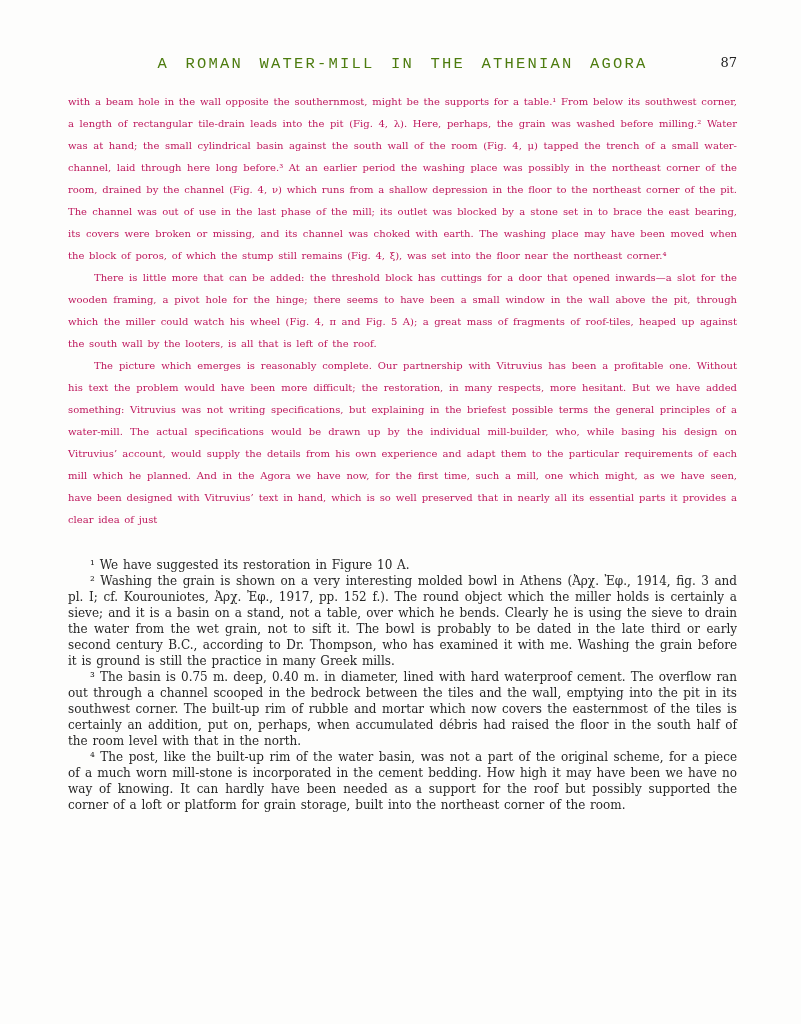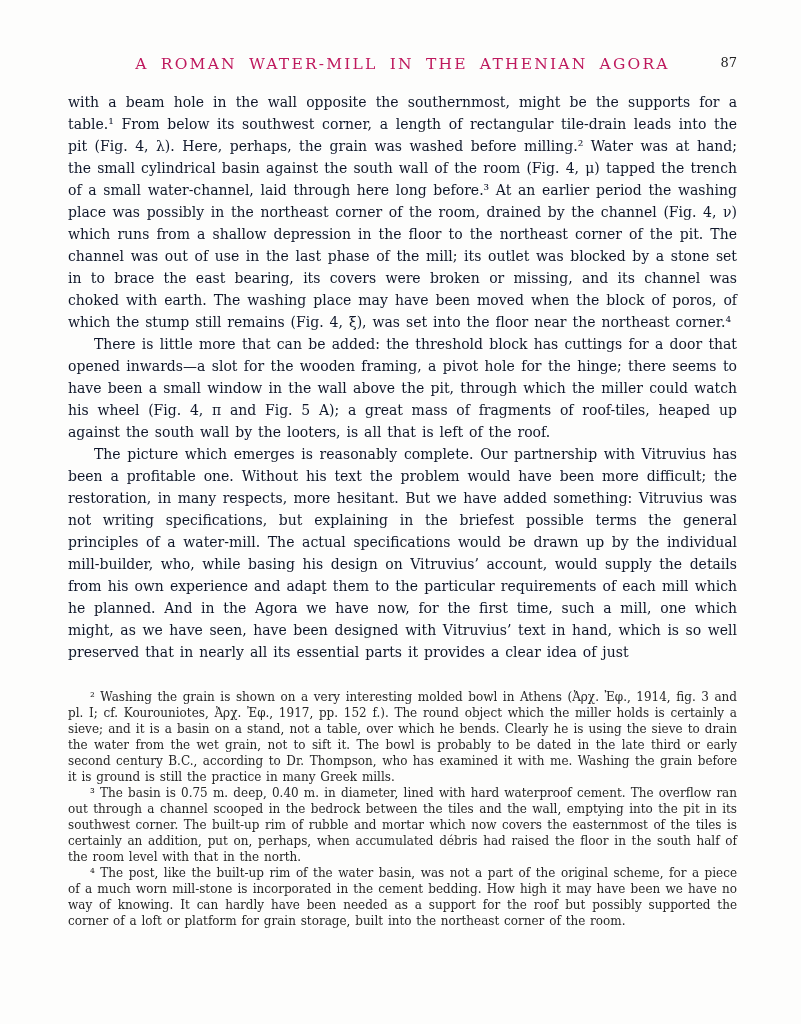--- a/index.html
+++ b/index.html
@@ -23,37 +23,38 @@
     display: flex;
     align-items: baseline;
     justify-content: center;
     position: relative;
     margin-bottom: 18px;
   }
   .running-head .title {
     font-size: 15.5px;
     letter-spacing: 2.2px;
     word-spacing: 5px;
-    color: #be185d;
+    color: #4d7c0f;
     text-align: left;
+    font-family: Liberation Mono, monospace;
   }
   .running-head .pagenum {
     position: absolute;
     right: 0;
     top: 0;
     font-size: 13px;
     color: #222;
   }
   .body-text p {
     margin: 0;
-    font-size: 14px;
+    font-size: 10px;
     line-height: 22px;
     text-align: justify;
     word-spacing: 1.5px;
-    color: #0f172a;
+    color: #be185d;
   }
   .body-text p.indented { text-indent: 26px; }
   .footnotes {
     margin-top: 26px;
   }
   .footnotes p {
     margin: 0;
     font-size: 12px;
     line-height: 16px;
     text-align: justify;
@@ -72,18 +73,19 @@
     <div class="pagenum">87</div>
   </div>
 
   <div class="body-text">
     <p>with a beam hole in the wall opposite the southernmost, might be the supports for a table.¹  From below its southwest corner, a length of rectangular tile-drain leads into the pit (Fig. 4, λ).  Here, perhaps, the grain was washed before milling.²  Water was at hand; the small cylindrical basin against the south wall of the room (Fig. 4, μ) tapped the trench of a small water-channel, laid through here long before.³  At an earlier period the washing place was possibly in the northeast corner of the room, drained by the channel (Fig. 4, ν) which runs from a shallow depression in the floor to the northeast corner of the pit.  The channel was out of use in the last phase of the mill; its outlet was blocked by a stone set in to brace the east bearing, its covers were broken or missing, and its channel was choked with earth.  The washing place may have been moved when the block of poros, of which the stump still remains (Fig. 4, ξ), was set into the floor near the northeast corner.⁴</p>
     <p class="indented">There is little more that can be added: the threshold block has cuttings for a door that opened inwards—a slot for the wooden framing, a pivot hole for the hinge; there seems to have been a small window in the wall above the pit, through which the miller could watch his wheel (Fig. 4, π and Fig. 5 A); a great mass of fragments of roof-tiles, heaped up against the south wall by the looters, is all that is left of the roof.</p>
     <p class="indented">The picture which emerges is reasonably complete.  Our partnership with Vitruvius has been a profitable one.  Without his text the problem would have been more difficult; the restoration, in many respects, more hesitant.  But we have added something: Vitruvius was not writing specifications, but explaining in the briefest possible terms the general principles of a water-mill.  The actual specifications would be drawn up by the individual mill-builder, who, while basing his design on Vitruvius’ account, would supply the details from his own experience and adapt them to the particular requirements of each mill which he planned.  And in the Agora we have now, for the first time, such a mill, one which might, as we have seen, have been designed with Vitruvius’ text in hand, which is so well preserved that in nearly all its essential parts it provides a clear idea of just</p>
   </div>
 
   <div class="footnotes">
+    <p>¹ We have suggested its restoration in Figure 10 A.</p>
     <p>² Washing the grain is shown on a very interesting molded bowl in Athens (Ἀρχ. Ἐφ., 1914, fig. 3 and pl. I; cf. Kourouniotes, Ἀρχ. Ἐφ., 1917, pp. 152 f.).  The round object which the miller holds is certainly a sieve; and it is a basin on a stand, not a table, over which he bends.  Clearly he is using the sieve to drain the water from the wet grain, not to sift it.  The bowl is probably to be dated in the late third or early second century B.C., according to Dr. Thompson, who has examined it with me.  Washing the grain before it is ground is still the practice in many Greek mills.</p>
     <p>³ The basin is 0.75 m. deep, 0.40 m. in diameter, lined with hard waterproof cement.  The overflow ran out through a channel scooped in the bedrock between the tiles and the wall, emptying into the pit in its southwest corner.  The built-up rim of rubble and mortar which now covers the easternmost of the tiles is certainly an addition, put on, perhaps, when accumulated débris had raised the floor in the south half of the room level with that in the north.</p>
     <p>⁴ The post, like the built-up rim of the water basin, was not a part of the original scheme, for a piece of a much worn mill-stone is incorporated in the cement bedding.  How high it may have been we have no way of knowing.  It can hardly have been needed as a support for the roof but possibly supported the corner of a loft or platform for grain storage, built into the northeast corner of the room.</p>
   </div>
 
 </div>
 
 </body></html>

